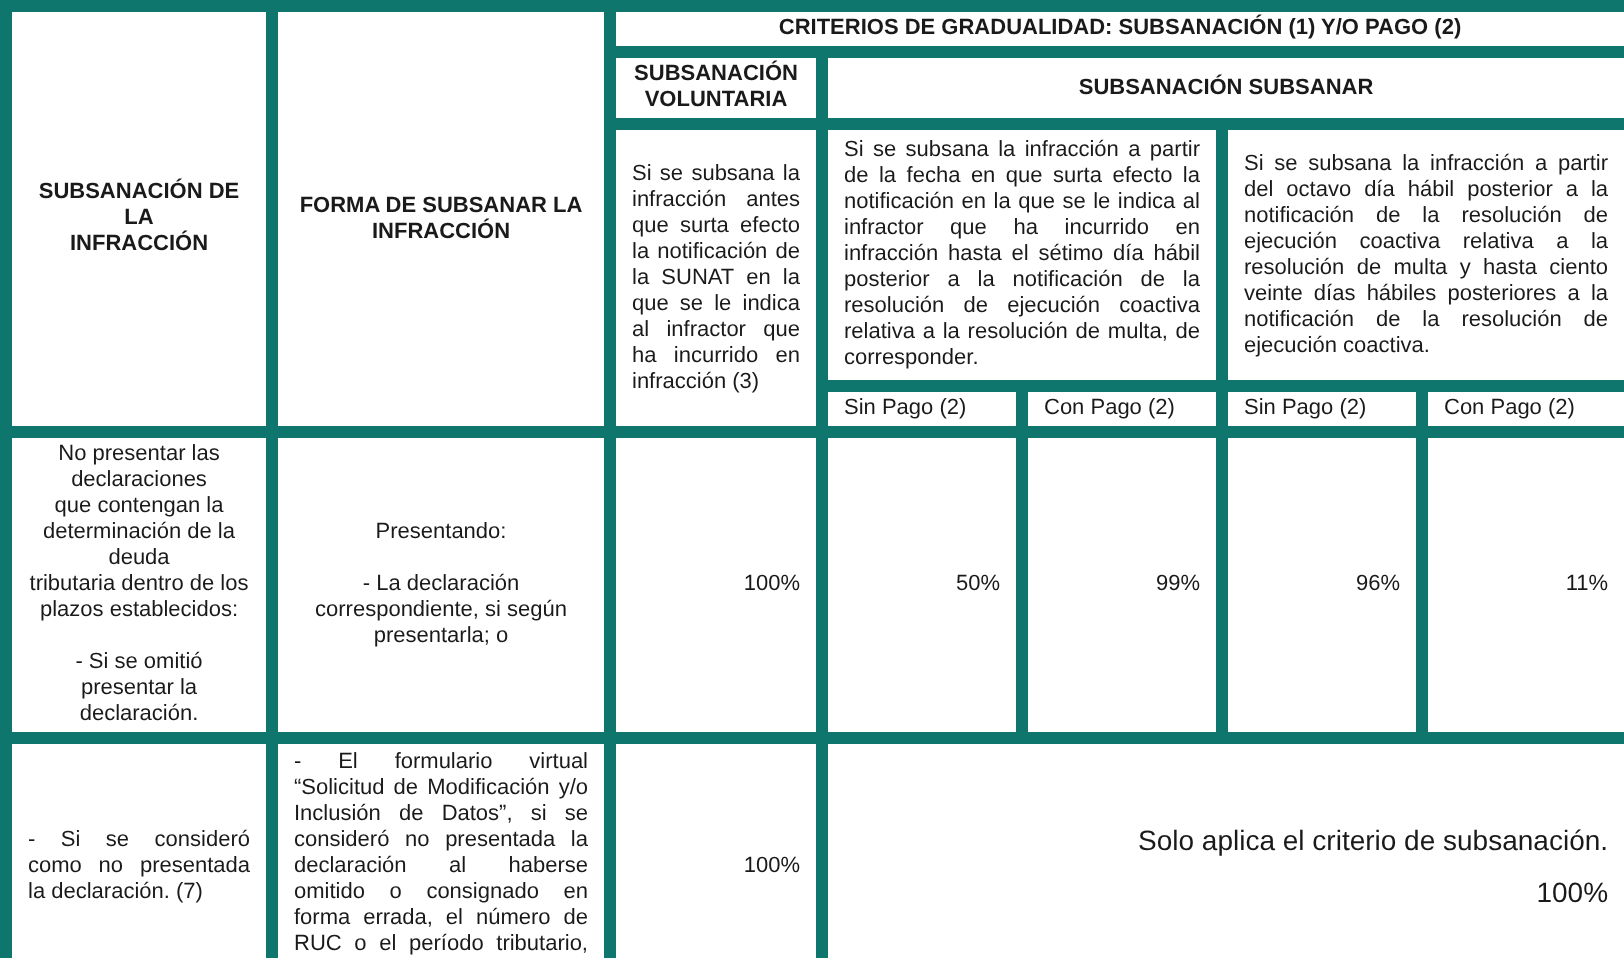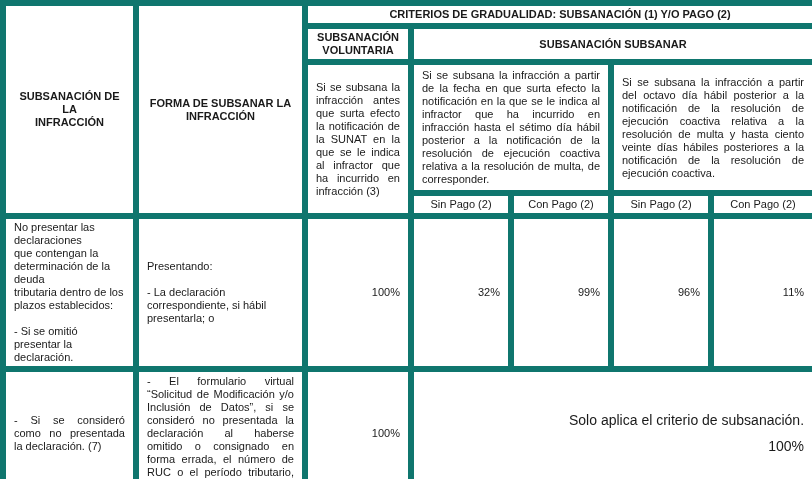--- a/index.html
+++ b/index.html
@@ -29,33 +29,32 @@
     text-align: center;
     vertical-align: middle;
   }
   td.just {
     text-align: justify;
     vertical-align: top;
     padding: 4px 4px;
     margin-top: 16px;
   }
   td.subhdr {
-    text-align: center;
     vertical-align: middle;
     font-size: 11.5px;
     margin-top: 20px;
   }
   td.pct {
     text-align: right;
     vertical-align: middle;
     font-size: 12px;
   }
   td.bodytext {
     vertical-align: middle;
-    text-align: left;
+    text-align: center;
   }
   td.topalign { vertical-align: top; }
   .preline { white-space: pre-line; }
   tr.r1 { height: 22px; }
   tr.r2 { height: 35px; }
   tr.r3 { height: 131px; }
   tr.r4 { height: 22px; }
   tr.r5 { height: 137px; }
   tr.r6 { height: 128px; }
 </style>
@@ -101,23 +100,23 @@
 declaraciones
 que contengan la
 determinación de la deuda
 tributaria dentro de los
 plazos establecidos:
 
 - Si se omitió presentar la
 declaración.</td>
       <td class="bodytext preline">Presentando:
 
-- La declaración correspondiente, si hábil presentarla; o</td>
+- La declaración correspondiente, si según presentarla; o</td>
       <td class="pct">100%</td>
-      <td class="pct">32%</td>
+      <td class="pct">50%</td>
       <td class="pct">99%</td>
       <td class="pct">96%</td>
       <td class="pct">11%</td>
     </tr>
     <tr class="r6">
       <td class="bodytext" style="text-align: justify;">- Si se consideró como no presentada la declaración. (7)</td>
       <td class="bodytext" style="text-align: justify; margin-top: 32px;">- El formulario virtual “Solicitud de Modificación y/o Inclusión de Datos”, si se consideró no presentada la declaración al haberse omitido o consignado en forma errada, el número de RUC o el período tributario, según corresponda.</td>
       <td class="pct">100%</td>
       <td class="pct preline" colspan="4" style="font-size: 14px;">Solo aplica el criterio de subsanación.
 

